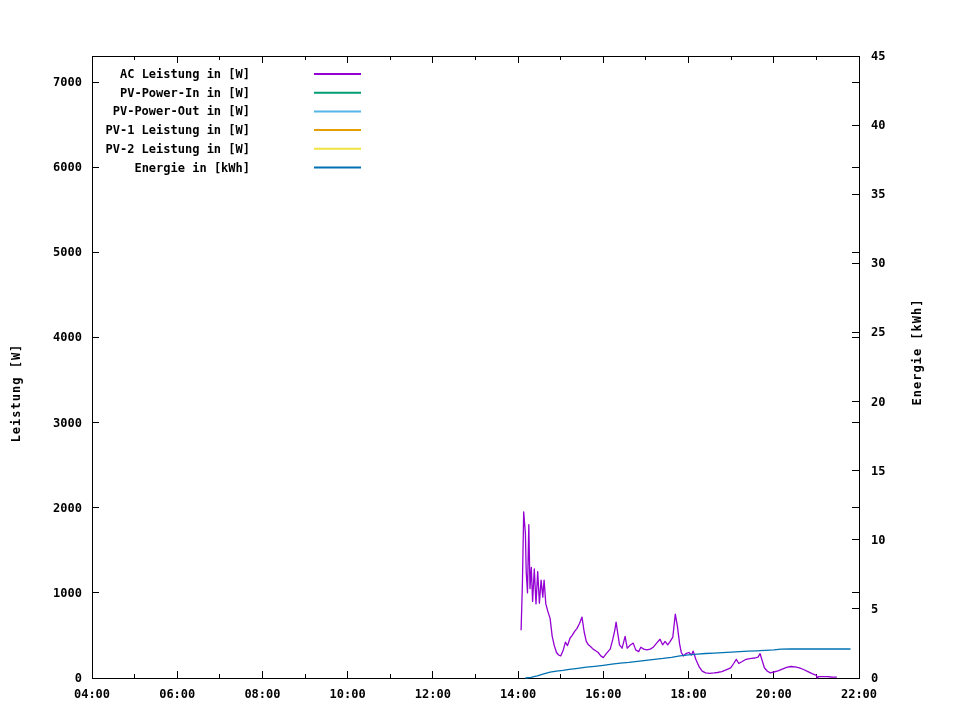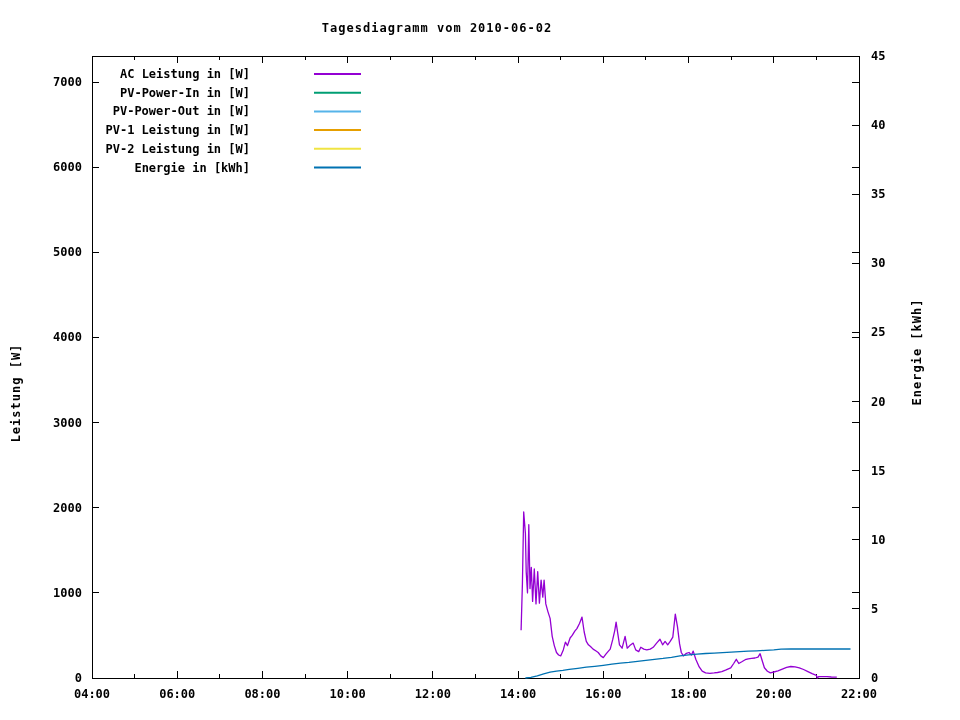--- a/index.html
+++ b/index.html
@@ -10,21 +10,20 @@
   .ylabel{position:absolute;font-size:12px;font-weight:bold;letter-spacing:1px;white-space:nowrap;}
   .ylabel-left{left:16px;top:393px;transform:translate(-50%,-50%) rotate(-90deg);}
   .ylabel-right{left:917px;top:352px;transform:translate(-50%,-50%) rotate(-90deg);}
   svg text{font-family:"DejaVu Sans Mono","Liberation Mono",monospace;
            font-size:12px;font-weight:bold;fill:#000;}
 </style>
 </head>
 <body>
 
 <div class="stage">
-  <div class="chart-title">Tagesdiagramm vom 2010-06-02</div>
   <div class="ylabel ylabel-left">Leistung [W]</div>
   <div class="ylabel ylabel-right">Energie [kWh]</div>
   <svg id="plot" width="960" height="720">
       <rect x="92" y="56" width="767" height="622" fill="none" stroke="#000" stroke-width="1" shape-rendering="crispEdges"></rect>
       <g>
         <line x1="92" y1="678" x2="92" y2="671" stroke="#000" stroke-width="1" shape-rendering="crispEdges"></line>
         <line x1="92" y1="56" x2="92" y2="63" stroke="#000" stroke-width="1" shape-rendering="crispEdges"></line>
         <text x="92" y="698" text-anchor="middle">04:00</text>
         <line x1="177.22222222222223" y1="678" x2="177.22222222222223" y2="671" stroke="#000" stroke-width="1" shape-rendering="crispEdges"></line>
         <line x1="177.22222222222223" y1="56" x2="177.22222222222223" y2="63" stroke="#000" stroke-width="1" shape-rendering="crispEdges"></line>

